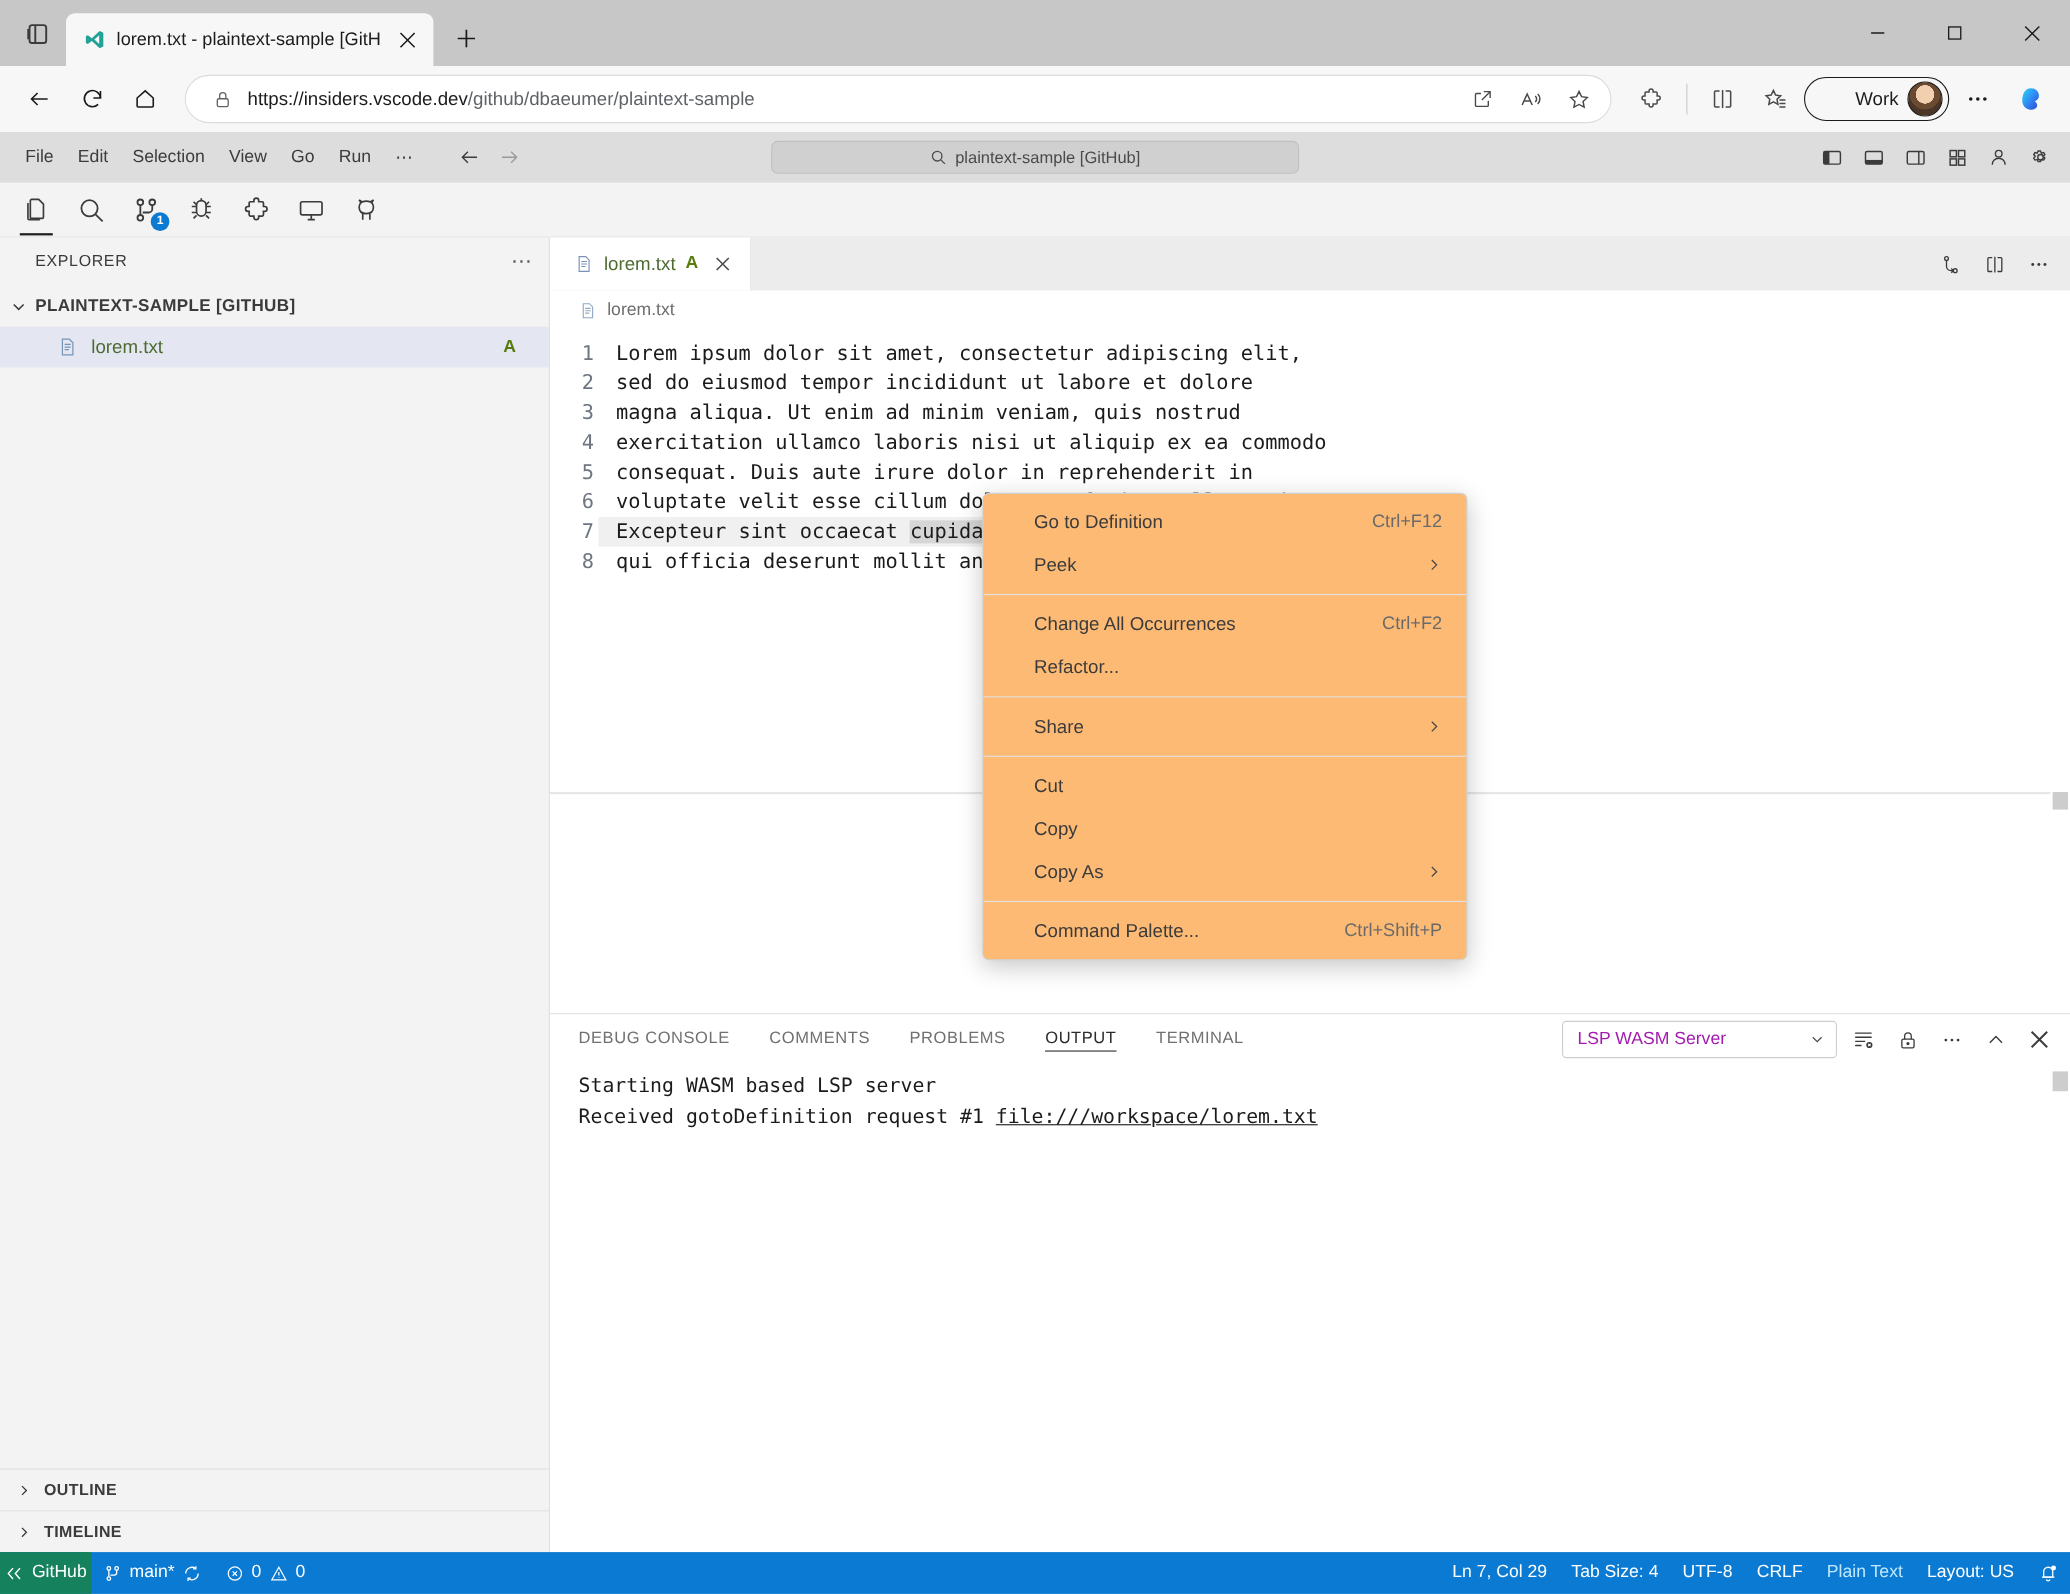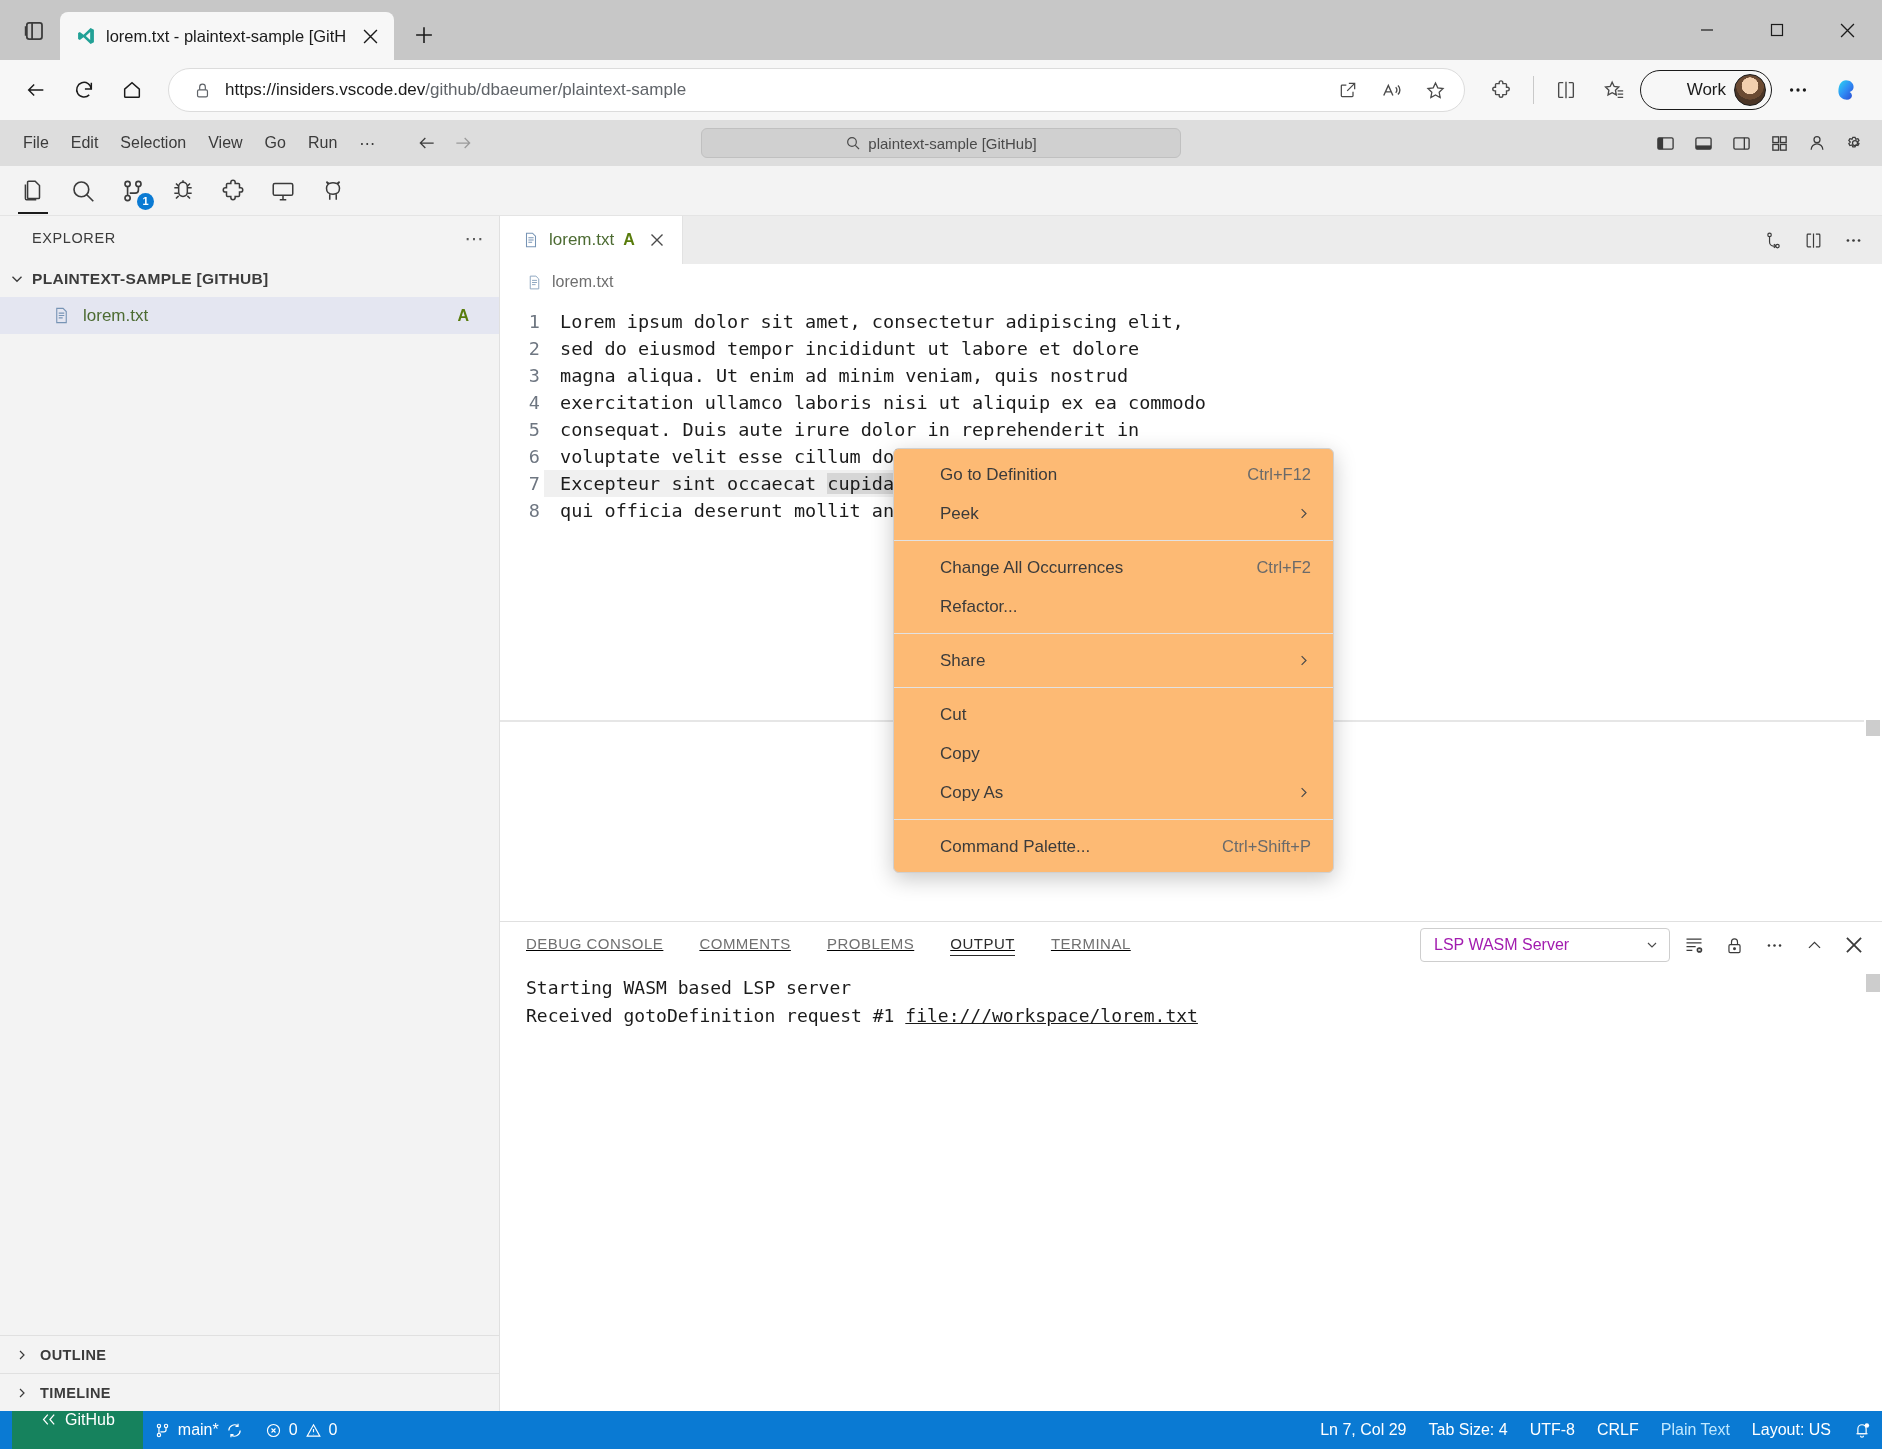--- a/index.html
+++ b/index.html
@@ -156,38 +156,38 @@
   .ctx-item {
     height: 39px; display: flex; align-items: center; padding: 0 22px 0 46px;
     font-size: 17px; color: #3b3b3b; position: relative;
   }
   .ctx-item .key { margin-left: auto; color: #6a6a6a; font-size: 16.5px; }
   .ctx-item .chev { margin-left: auto; color: #4a4a4a; font-size: 18px; }
   .ctx-sep { height: 1px; background: #e2e2e2; margin: 7px 0; }
 
   
   .panel { flex: 0 0 auto; height: 490px; border-top: 1px solid #e0e0e0; display: flex; flex-direction: column; background: #fff;}
-  .panel-head { height: 46px; display: flex; align-items: center; padding-left: 26px; position: relative; text-decoration: underline; }
+  .panel-head { height: 46px; display: flex; align-items: center; padding-left: 26px; position: relative; }
   .p-tab { font-size: 15px; letter-spacing: .5px; color: #707070; margin-right: 36px; padding-bottom: 3px;}
   .p-tab.active { color: #2b2b2b; border-bottom: 1.5px solid #2b2b2b; }
   .panel-head-right { position: absolute; right: 12px; display: flex; align-items: center; gap: 8px;}
   .p-select {
     width: 250px; height: 34px; border: 1px solid #cecece; border-radius: 4px; background: #fff;
     display: flex; align-items: center; padding: 0 9px 0 13px; font-size: 16px; color: #a21caf;
   }
   .p-select .chev { margin-left: auto; color: #4a4a4a; }
   .p-icon { width: 32px; height: 32px; display: flex; align-items: center; justify-content: center; color: #3b3b3b;}
   .panel-body { flex: 1; font-family: "DejaVu Sans Mono", monospace; font-size: 18px; line-height: 28px;
                 padding: 6px 0 0 26px; color: #1b1b1b; position: relative; overflow: hidden; }
   .panel-body a { color: #1b1b1b; text-decoration: underline; }
   .panel-vscroll { position: absolute; right: 2px; top: 6px; width: 14px; height: 18px; background: #cdcdcd; }
 
   
   .statusbar { height: 38px; flex: 0 0 38px; background: #0a7ad3; display: flex; align-items: center; color: #fff; }
-  .sb-remote { background: #16825d; height: 38px; display: flex; align-items: flex-start; gap: 8px; padding: 0 28px; margin-left: 12px; }
+  .sb-remote { background: #16825d; height: 38px; display: flex; align-items: center; gap: 8px; padding: 0 4px; }
   .sb-remote .lbl { font-size: 16px; }
   .sb-item { display: flex; align-items: center; gap: 7px; padding: 0 11px; height: 28px; font-size: 16px; }
   .sb-right { margin-left: auto; display: flex; align-items: center; }
   .sb-item.hl { color: #bfe8ff; }
   svg { display: block; }
 </style>
 </head>
 <body>
 
 <div id="app">

